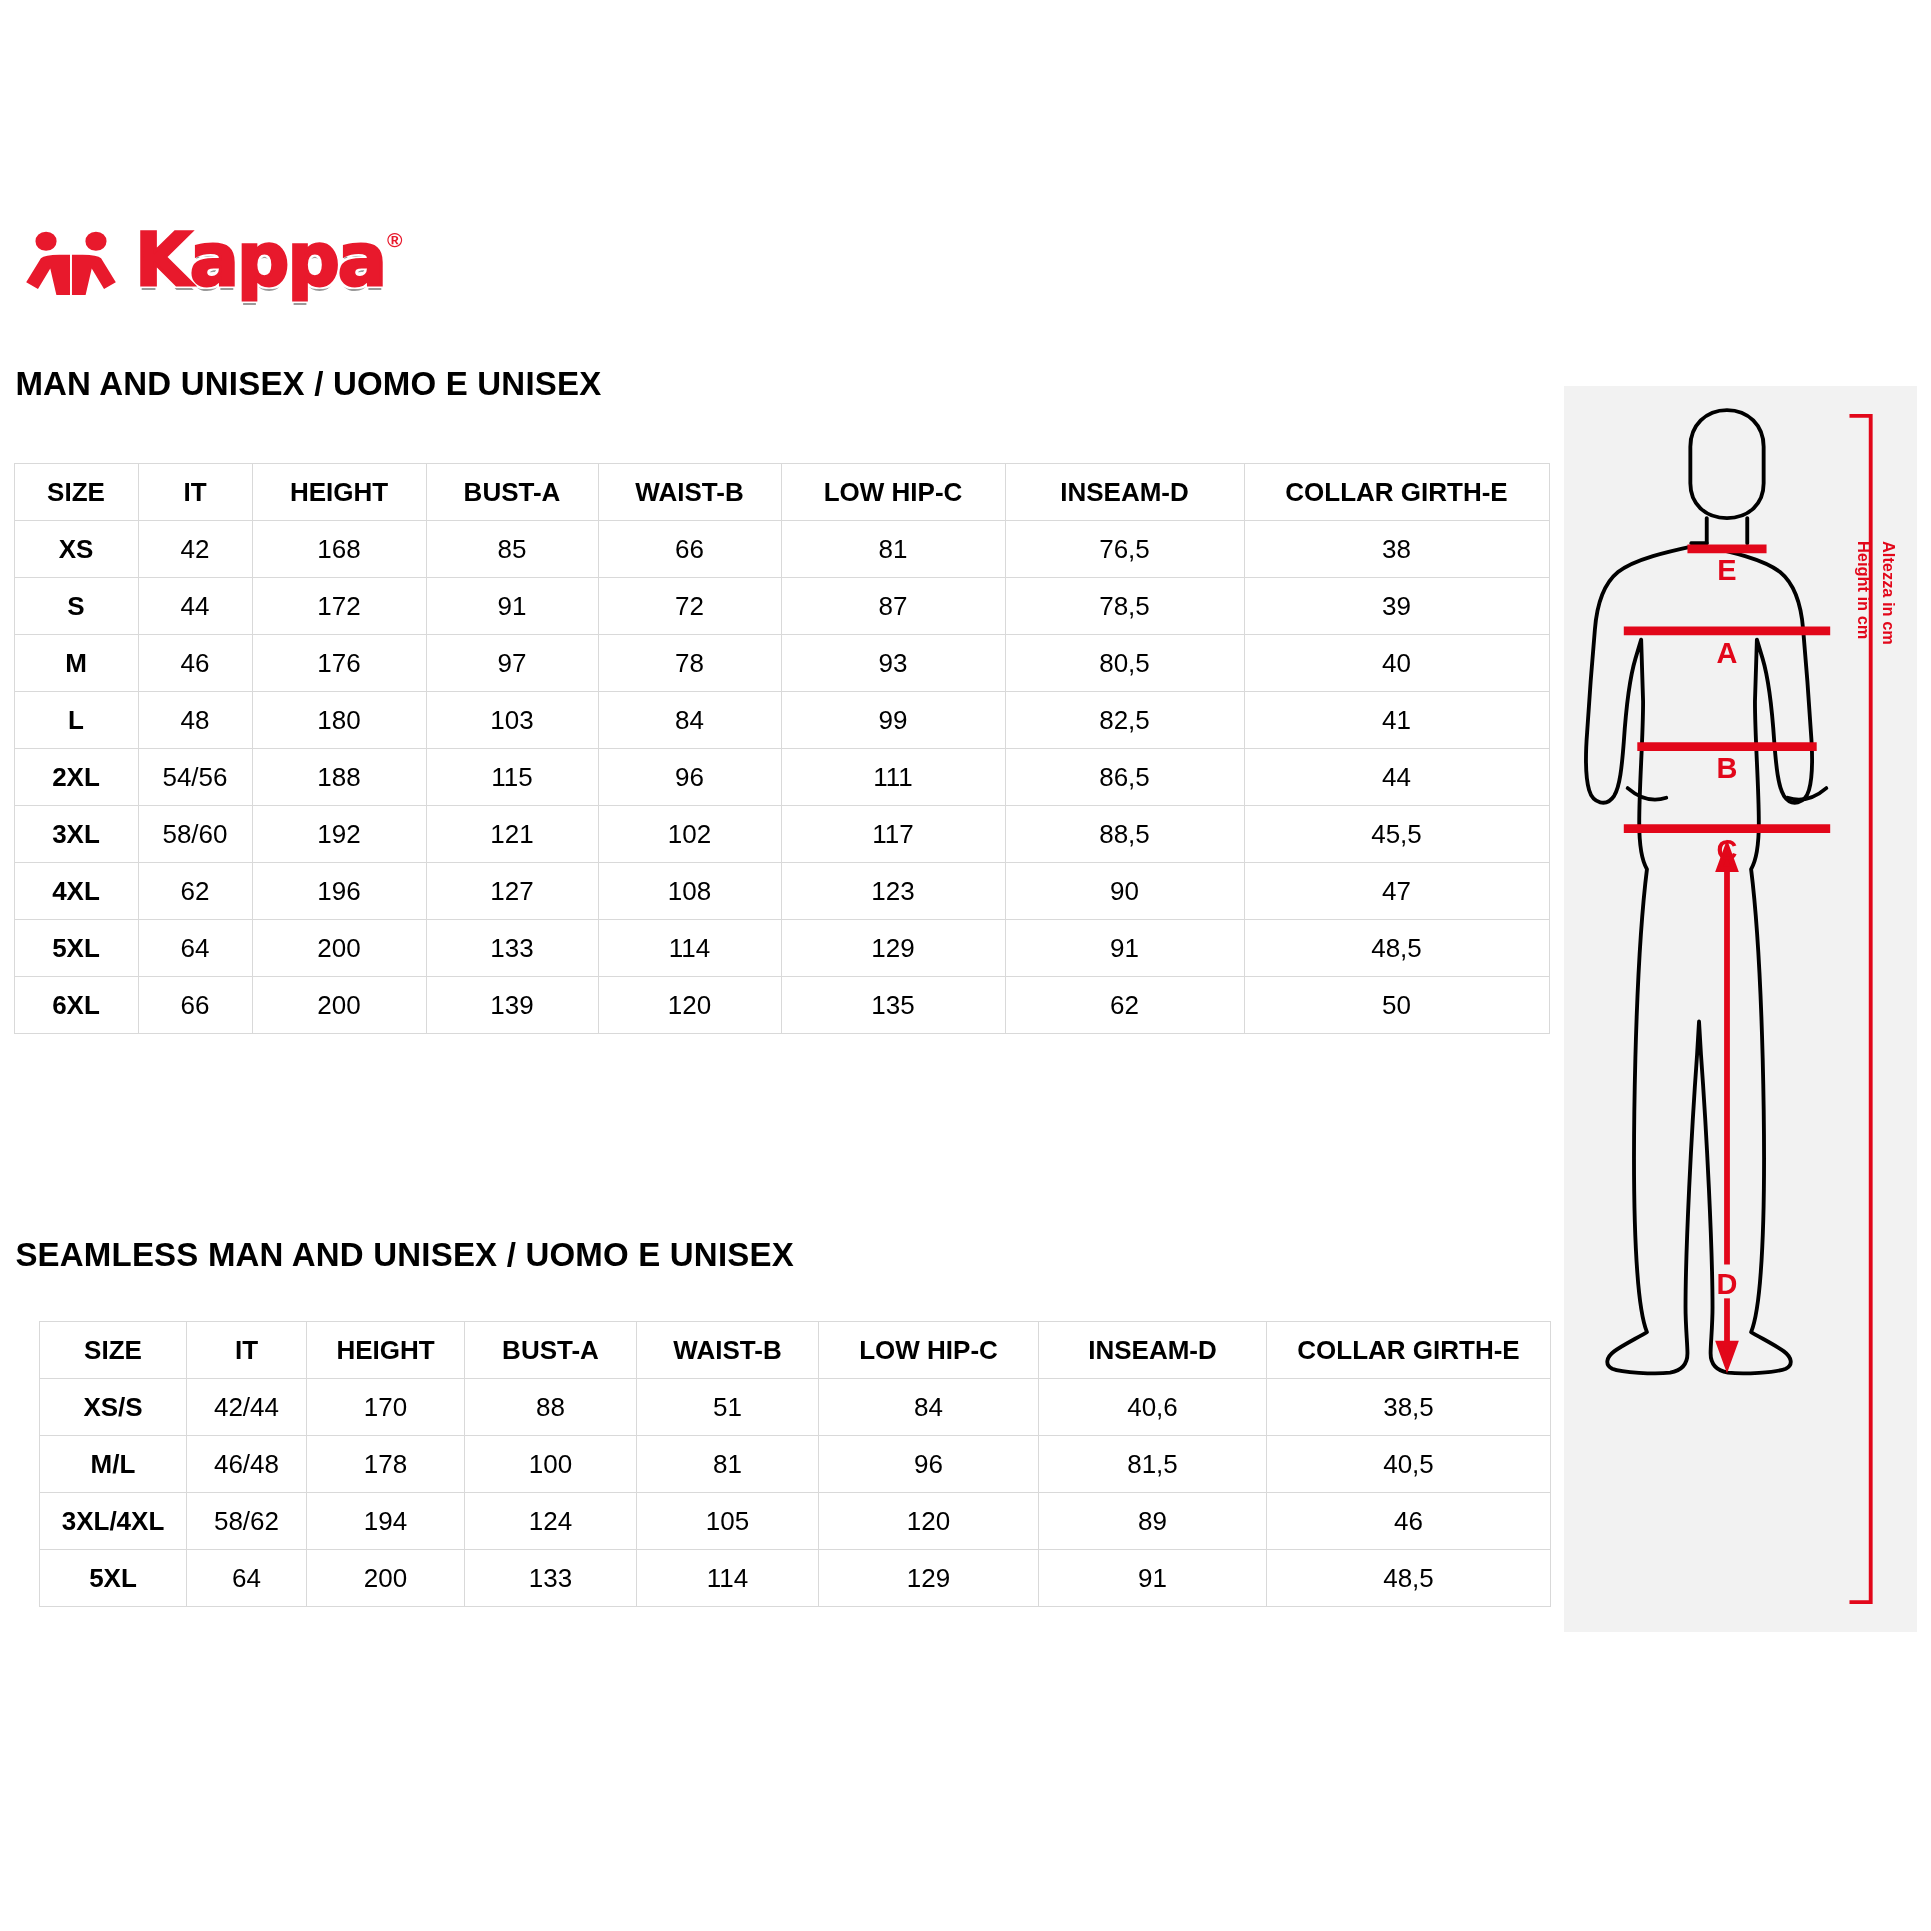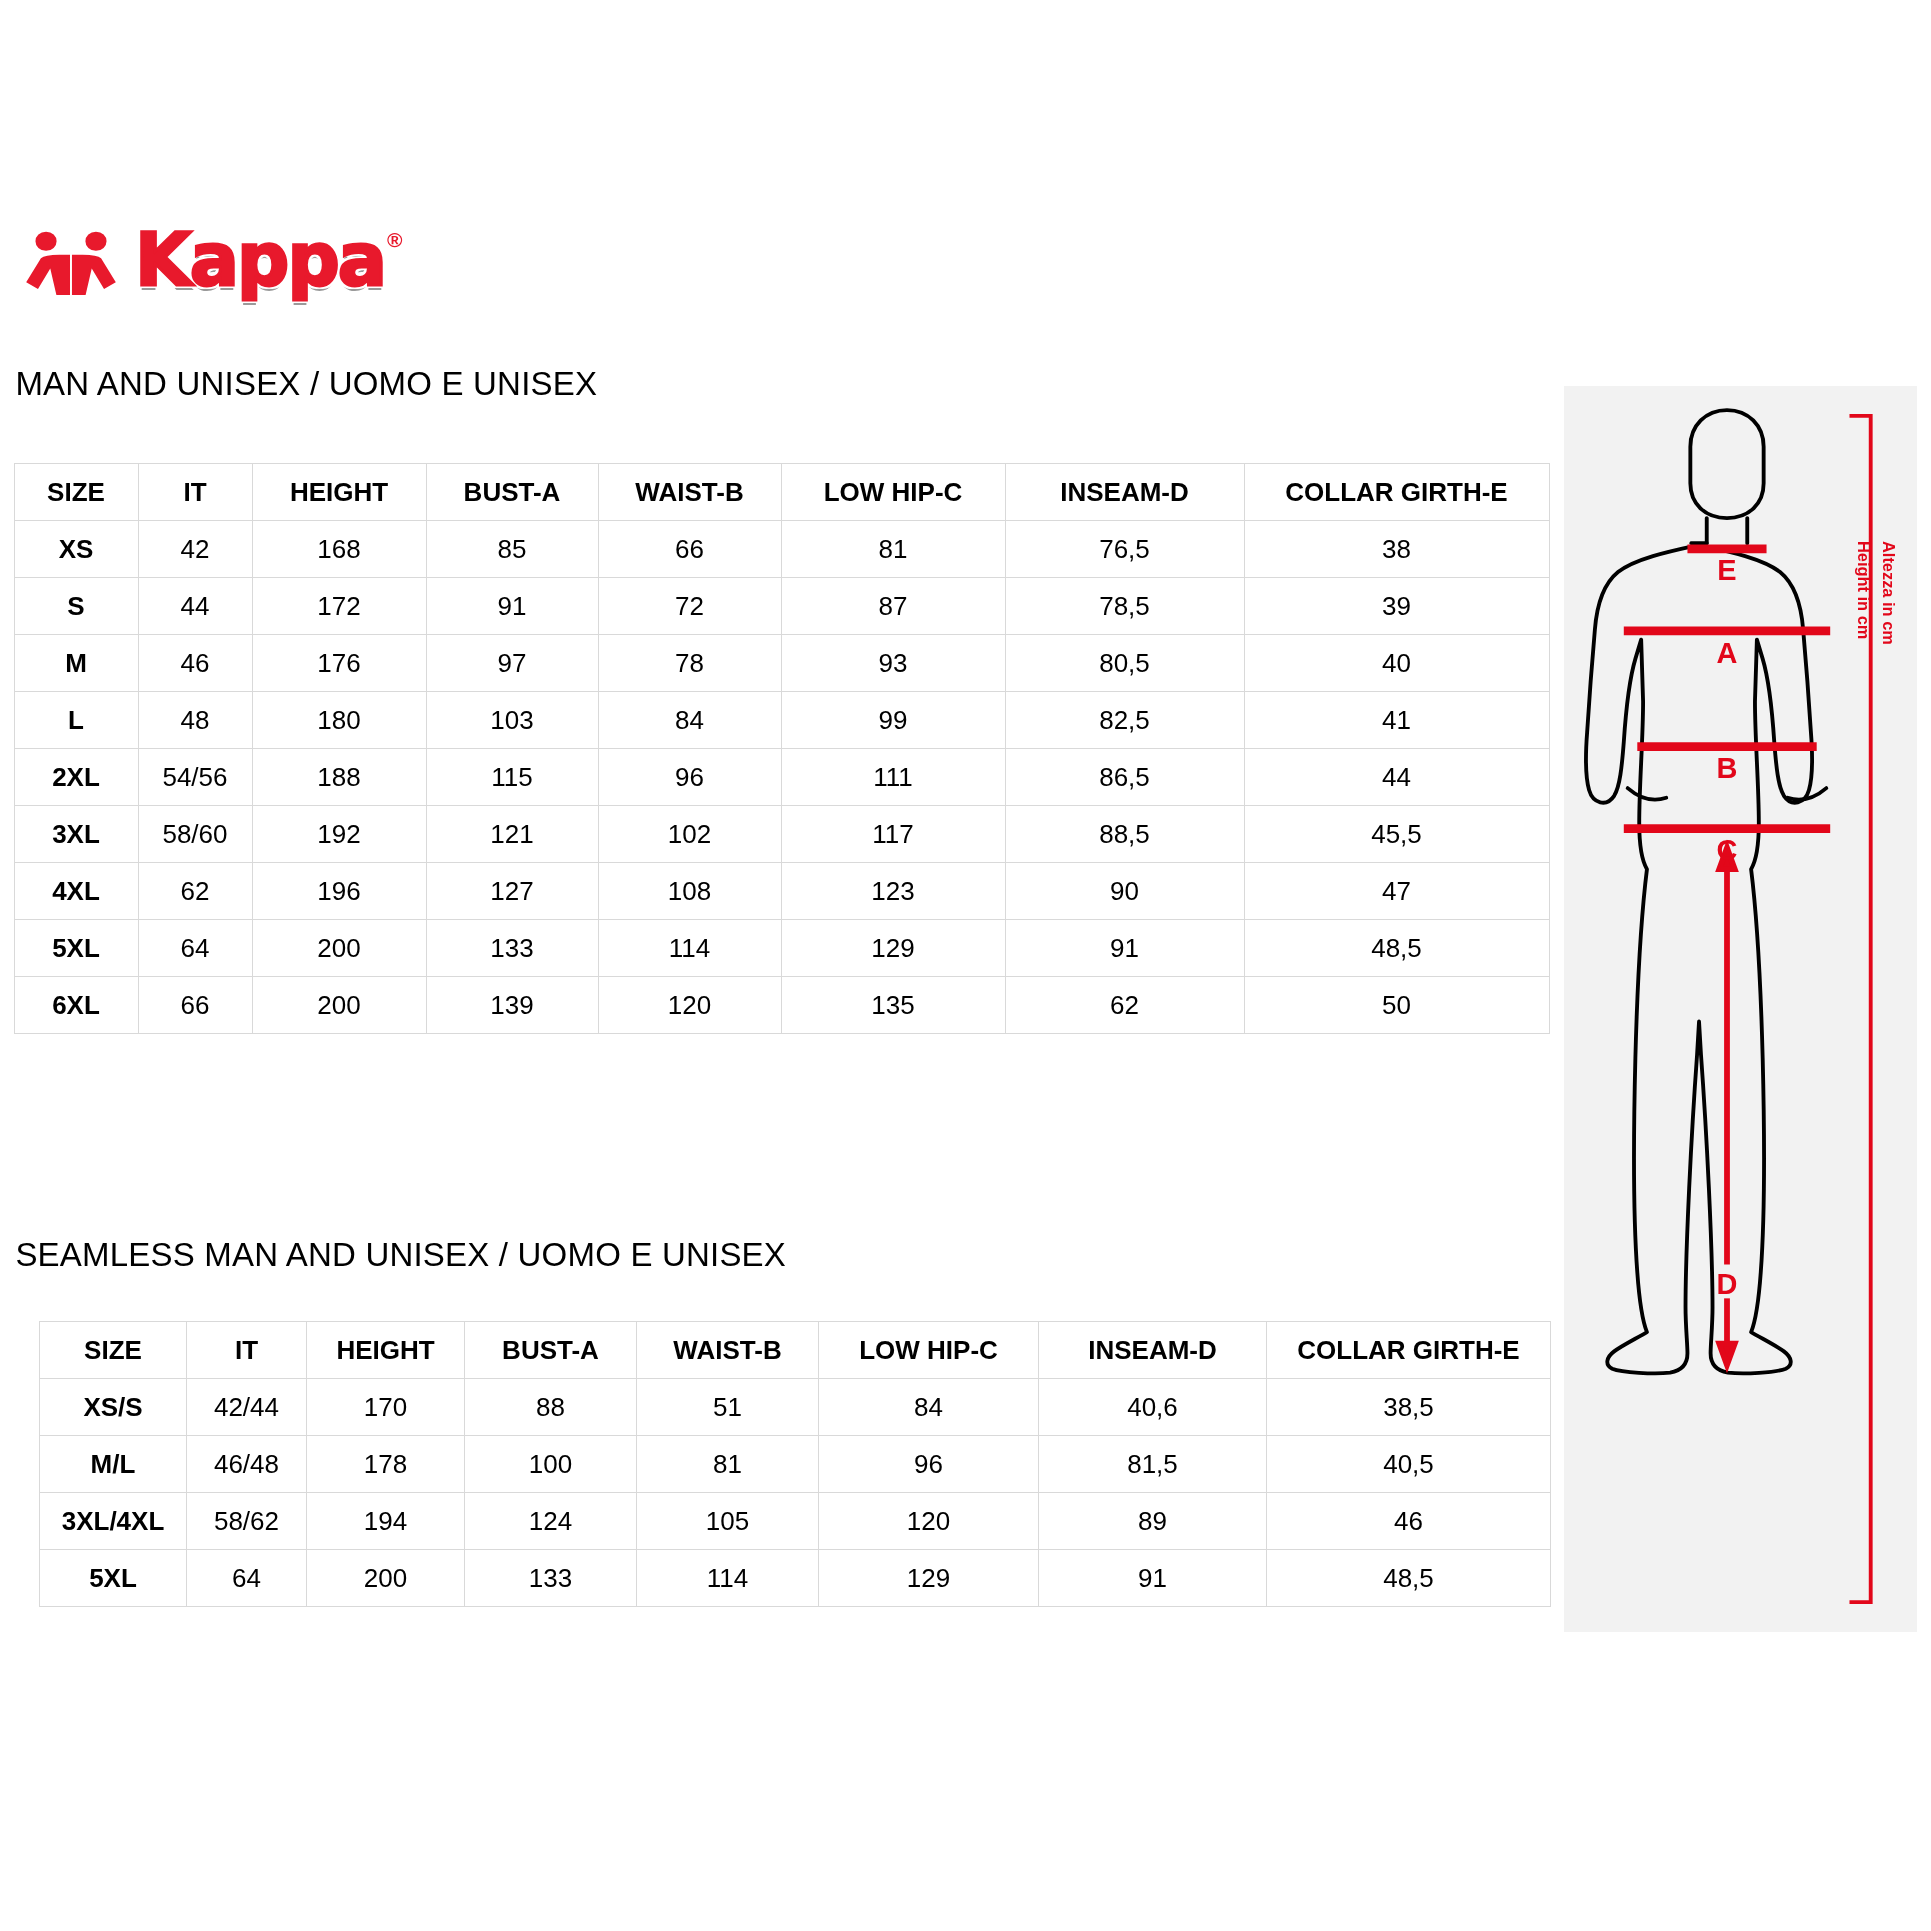--- a/index.html
+++ b/index.html
@@ -62,21 +62,21 @@
     margin-top: 7.7px;
     margin-left: 1.9px;
     -webkit-text-stroke: 0;
     text-shadow: none;
   }
 
   
   .section-title {
     position: absolute;
     font-size: 33px;
-    font-weight: normal;
+    font-weight: bold;
     letter-spacing: 0.2px;
     color: #000;
     white-space: nowrap;
   }
   #title-1 { left: 15.4px; top: 365px; }
   #title-2 { left: 15.4px; top: 1236px; }
 
   
   table.size-table {
     position: absolute;

